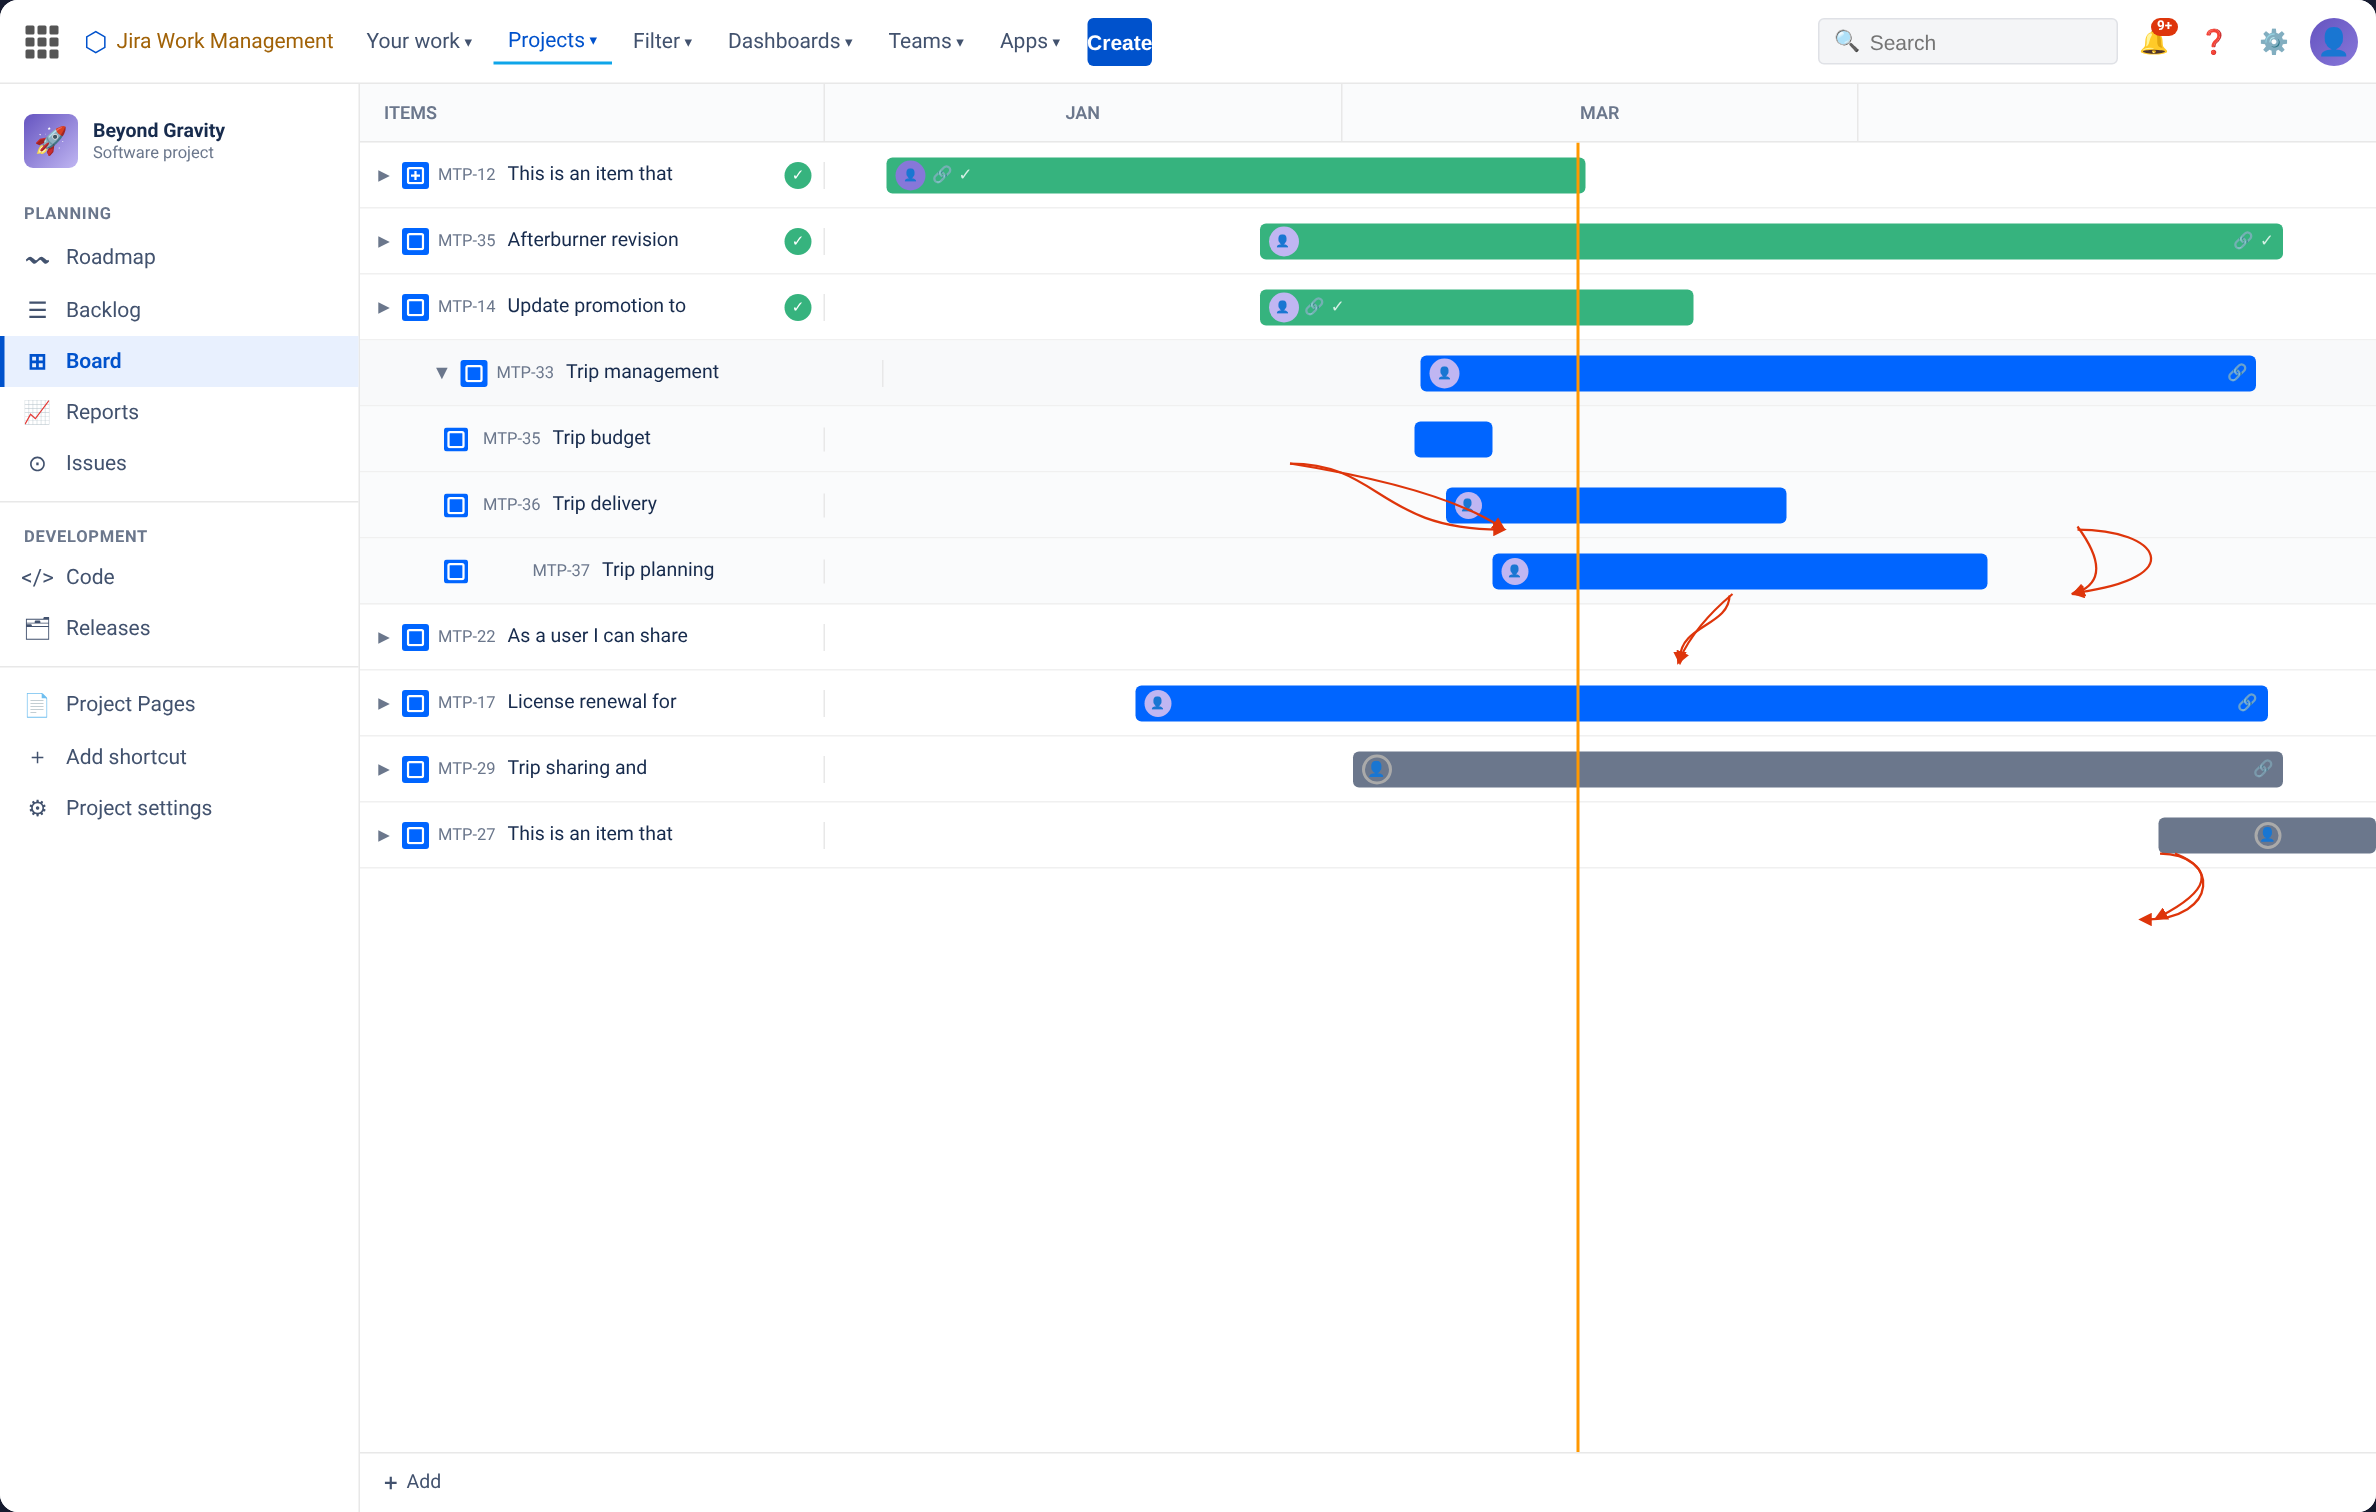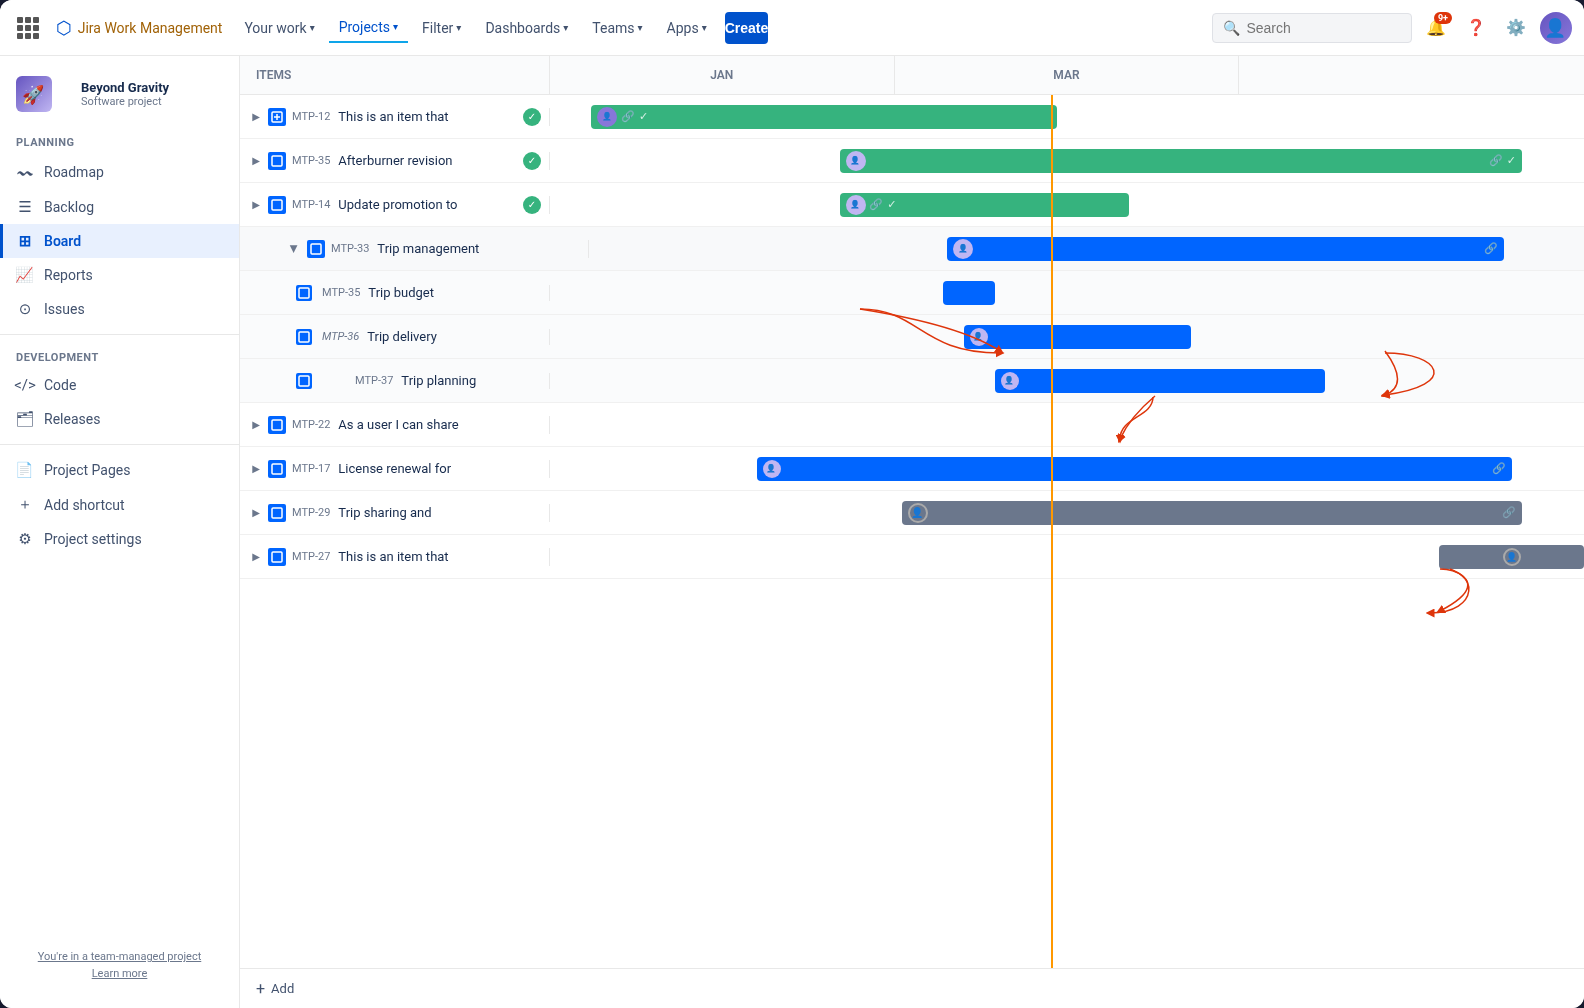--- a/index.html
+++ b/index.html
@@ -26,21 +26,21 @@
     .notif-badge { position: absolute; top: 0; right: 0; background: #de350b; color: #fff; border-radius: 8px; font-size: 9px; font-weight: 700; padding: 1px 4px; }
     .avatar { width: 32px; height: 32px; border-radius: 50%; background: linear-gradient(135deg, #6554c0, #8777d9); display: flex; align-items: center; justify-content: center; color: #fff; font-size: 12px; font-weight: 700; cursor: pointer; overflow: hidden; }
 
     
     .main { display: flex; flex: 1; overflow: hidden; }
 
     
     .sidebar { width: 240px; background: #fff; border-right: 1px solid #e8e8e8; display: flex; flex-direction: column; flex-shrink: 0; padding: 12px 0; }
     .project-header { display: flex; align-items: center; gap: 10px; padding: 8px 16px 16px; }
     .project-icon { width: 36px; height: 36px; background: linear-gradient(135deg, #6554c0, #c0b6f2); border-radius: 6px; display: flex; align-items: center; justify-content: center; color: #fff; font-size: 18px; flex-shrink: 0; }
-    .project-info { display: flex; flex-direction: column; margin-left: 19px; }
+    .project-info { display: flex; flex-direction: column; }
     .project-name { font-size: 13px; font-weight: 700; color: #172b4d; }
     .project-type { font-size: 11px; color: #6b778c; }
     .sidebar-section-label { font-size: 11px; font-weight: 700; color: #6b778c; text-transform: uppercase; letter-spacing: 0.5px; padding: 8px 16px 4px; }
     .sidebar-item { display: flex; align-items: center; gap: 10px; padding: 8px 16px; cursor: pointer; color: #42526e; font-size: 14px; border-radius: 0; }
     .sidebar-item.active { background: #e8f0fe; color: #0052cc; font-weight: 600; border-left: 3px solid #0052cc; padding-left: 13px; }
     .sidebar-item .si-icon { width: 18px; display: flex; align-items: center; justify-content: center; font-size: 15px; flex-shrink: 0; }
     .sidebar-divider { height: 1px; background: #e8e8e8; margin: 8px 0; }
     .sidebar-footer { margin-top: auto; padding: 12px 16px; font-size: 11px; color: #6b778c; text-align: center; }
     .sidebar-footer a { color: #6b778c; text-decoration: underline; cursor: pointer; display: block; margin-bottom: 4px; }
 
@@ -188,24 +188,20 @@
       </div>
       <div class="sidebar-item">
         <span class="si-icon">＋</span>
         <span>Add shortcut</span>
       </div>
       <div class="sidebar-item">
         <span class="si-icon">⚙</span>
         <span>Project settings</span>
       </div>
 
-      <div class="sidebar-footer">
-        <a>You're in a team-managed project</a>
-        <a>Learn more</a>
-      </div>
     </aside>
 
     <div class="content">
       <div class="gantt-container">
 
         <div class="gantt-header">
           <div class="gantt-items-col">Items</div>
           <div class="gantt-months">
             <div class="gantt-month">JAN</div>
             <div class="gantt-month">MAR</div>
@@ -333,21 +329,21 @@
 
           <div class="gantt-row sub-row" style="height:44px;">
             <div class="gantt-left">
               <div style="width:24px;"></div>
               <div style="width:16px;"></div>
               <div class="item-icon sub" style="width:16px;height:16px;background:#0065ff;">
                 <svg viewBox="0 0 12 12" width="10" height="10">
                     <rect x="1" y="1" width="10" height="10" rx="1" fill="none" stroke="#fff" stroke-width="1.5"></rect>
                   </svg>
               </div>
-              <span class="item-id" style="margin-left:6px;font-style:italic;">MTP-36</span>
+              <span class="item-id" style="margin-left:6px;">MTP-36</span>
               <span class="item-title">Trip delivery</span>
             </div>
             <div style="flex:1;position:relative;">
               <div style="position:absolute;top:50%;transform:translateY(-50%);left:40%;width:22%;height:24px;background:#0065ff;border-radius:4px;display:flex;align-items:center;padding:0 6px;">
                 <div style="width:18px;height:18px;border-radius:50%;background:#a87;flex-shrink:0;overflow:hidden;display:flex;align-items:center;justify-content:center;font-size:8px;background:#c0b6f2;">👤</div>
               </div>
             </div>
           </div>
 
           <div class="gantt-row sub-row" style="height:44px;">

